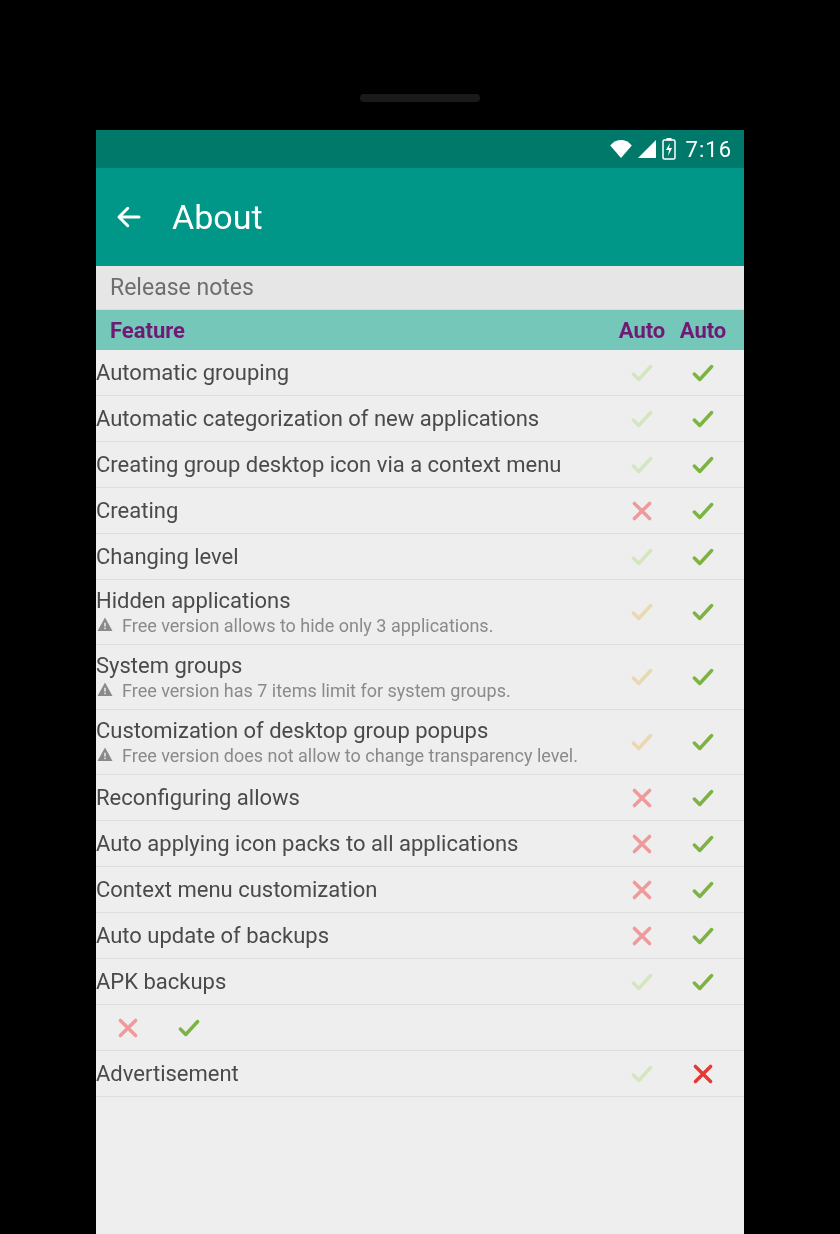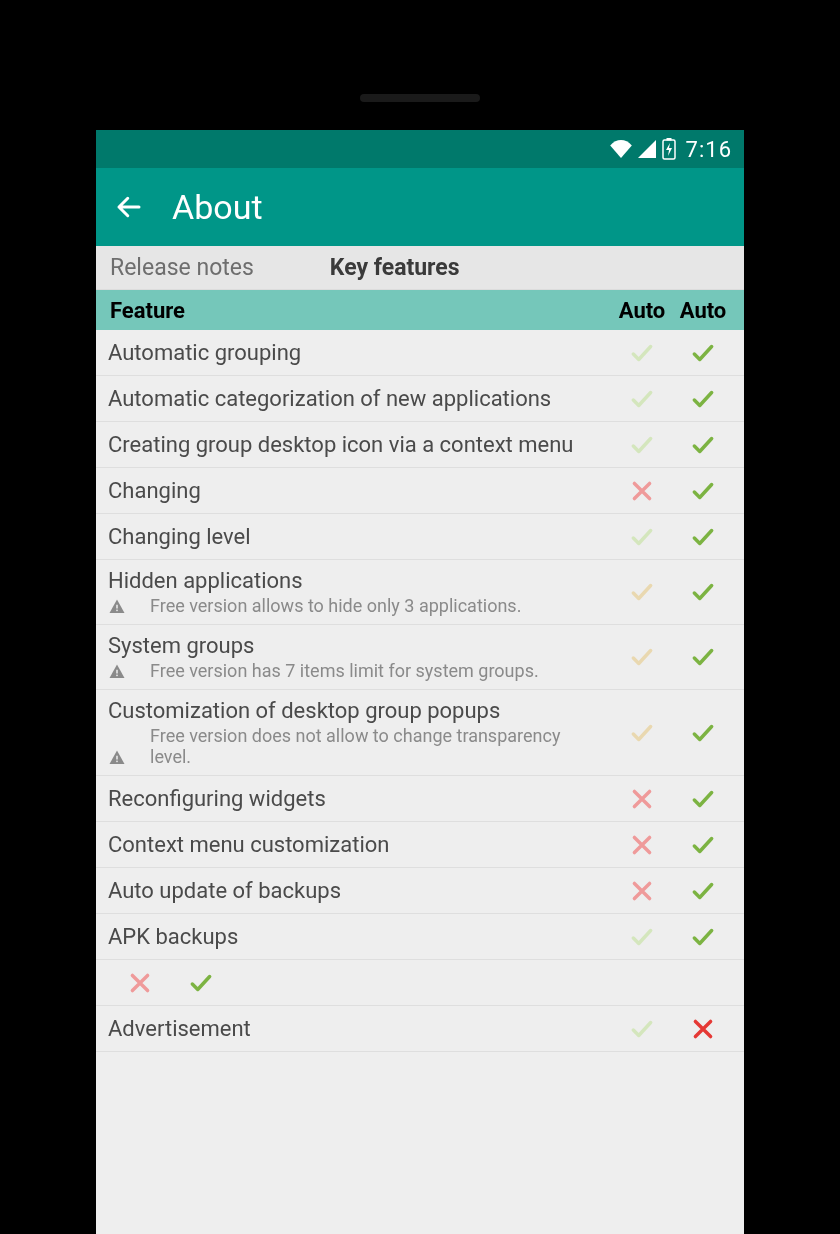--- a/index.html
+++ b/index.html
@@ -57,21 +57,21 @@
     justify-content: flex-end;
     padding: 0 12px;
     gap: 6px;
     color: #fff;
     font-size: 22px;
   }
   .status-bar .time { margin-left: 4px; font-weight: 400; letter-spacing: 1px;}
   .status-bar svg { display: block; }
   
   .toolbar {
-    height: 78px;
+    height: 98px;
     background: #009688;
     display: flex;
     align-items: center;
     padding: 0 16px;
     gap: 26px;
     color: #fff;
   }
   .toolbar .back {
     width: 34px; height: 34px;
     cursor: pointer;
@@ -99,40 +99,40 @@
   }
   .tab.active { color: #3a3a3a; font-weight: 700; margin-left: 48px;}
   
   .table-header {
     height: 40px;
     background: #75c7ba;
     display: flex;
     align-items: center;
     font-size: 22px;
     font-weight: 700;
-    color: #000000;
+    color: #701a75;
     padding: 0 12px 0 14px;
   }
   .col-feature { flex: 1; }
   .col-free { width: 64px; text-align: center; }
   .col-full { width: 58px; text-align: center; }
   
   .rows { flex:1; overflow:hidden; }
   .row {
     display: flex;
     align-items: center;
-    padding: 8px 12px 8px 12px;
+    padding: 8px 12px 8px 0;
     border-bottom: 1px solid #dedede;
     min-height: 46px;
     background:#eeeeee;
   }
   .row .label-wrap { flex:1; display:flex; flex-direction:column; gap:2px; }
   .row .label { font-size: 22px; color: #4a4a4a; }
   .row .note {
-    display:flex; align-items:flex-end; gap:24px;
+    display:flex; align-items:flex-start; gap:8px;
     font-size: 18px; color: #8a8a8a;
     padding-right: 10px;
   }
   .row .note .warn-icon { flex-shrink:0; margin-top:1px; }
   .row .cell-free { width:64px; display:flex; justify-content:center; }
   .row .cell-full { width:58px; display:flex; justify-content:center; }
   
   .check-light path { stroke:#d4e6bd; }
   .check-tan   path { stroke:#e9d8b0; }
   .check-green path { stroke:#7cb342; }
@@ -181,21 +181,20 @@
         <div class="back">
           <svg width="30" height="30" viewBox="0 0 24 24">
             <path d="M20 12 H4 M4 12 L11 5 M4 12 L11 19" stroke="#fff" stroke-width="2.4" fill="none" stroke-linecap="round" stroke-linejoin="round"></path>
           </svg>
         </div>
         <h1>About</h1>
       </div>
 
       <div class="tabs">
         <div class="tab">Release notes</div>
-        <div class="tab active">Key features</div>
       </div>
 
       <div class="table-header">
         <div class="col-feature">Feature</div>
         <div class="col-free">Auto</div>
         <div class="col-full">Auto</div>
       </div>
 
       <div class="rows" id="rows">
           <div class="row">
@@ -238,21 +237,21 @@
               </svg>
             </div>
             <div class="cell-full">
               <svg class="checkmark check-green" viewBox="0 0 24 24">
                 <path d="M4 13 L9 18 L20 6"></path>
               </svg>
             </div>
           </div>
           <div class="row">
             <div class="label-wrap">
-              <div class="label">Changing</div>
+              <div class="label">Creating</div>
             </div>
             <div class="cell-free">
               <svg class="crossmark cross-pink" viewBox="0 0 24 24">
                 <path d="M5 5 L19 19 M19 5 L5 19"></path>
               </svg>
             </div>
             <div class="cell-full">
               <svg class="checkmark check-green" viewBox="0 0 24 24">
                 <path d="M4 13 L9 18 L20 6"></path>
               </svg>
@@ -337,21 +336,36 @@
               </svg>
             </div>
             <div class="cell-full">
               <svg class="checkmark check-green" viewBox="0 0 24 24">
                 <path d="M4 13 L9 18 L20 6"></path>
               </svg>
             </div>
           </div>
           <div class="row">
             <div class="label-wrap">
-              <div class="label">Reconfiguring widgets</div>
+              <div class="label">Reconfiguring allows</div>
+            </div>
+            <div class="cell-free">
+              <svg class="crossmark cross-pink" viewBox="0 0 24 24">
+                <path d="M5 5 L19 19 M19 5 L5 19"></path>
+              </svg>
+            </div>
+            <div class="cell-full">
+              <svg class="checkmark check-green" viewBox="0 0 24 24">
+                <path d="M4 13 L9 18 L20 6"></path>
+              </svg>
+            </div>
+          </div>
+          <div class="row">
+            <div class="label-wrap">
+              <div class="label">Auto applying icon packs to all applications</div>
             </div>
             <div class="cell-free">
               <svg class="crossmark cross-pink" viewBox="0 0 24 24">
                 <path d="M5 5 L19 19 M19 5 L5 19"></path>
               </svg>
             </div>
             <div class="cell-full">
               <svg class="checkmark check-green" viewBox="0 0 24 24">
                 <path d="M4 13 L9 18 L20 6"></path>
               </svg>

